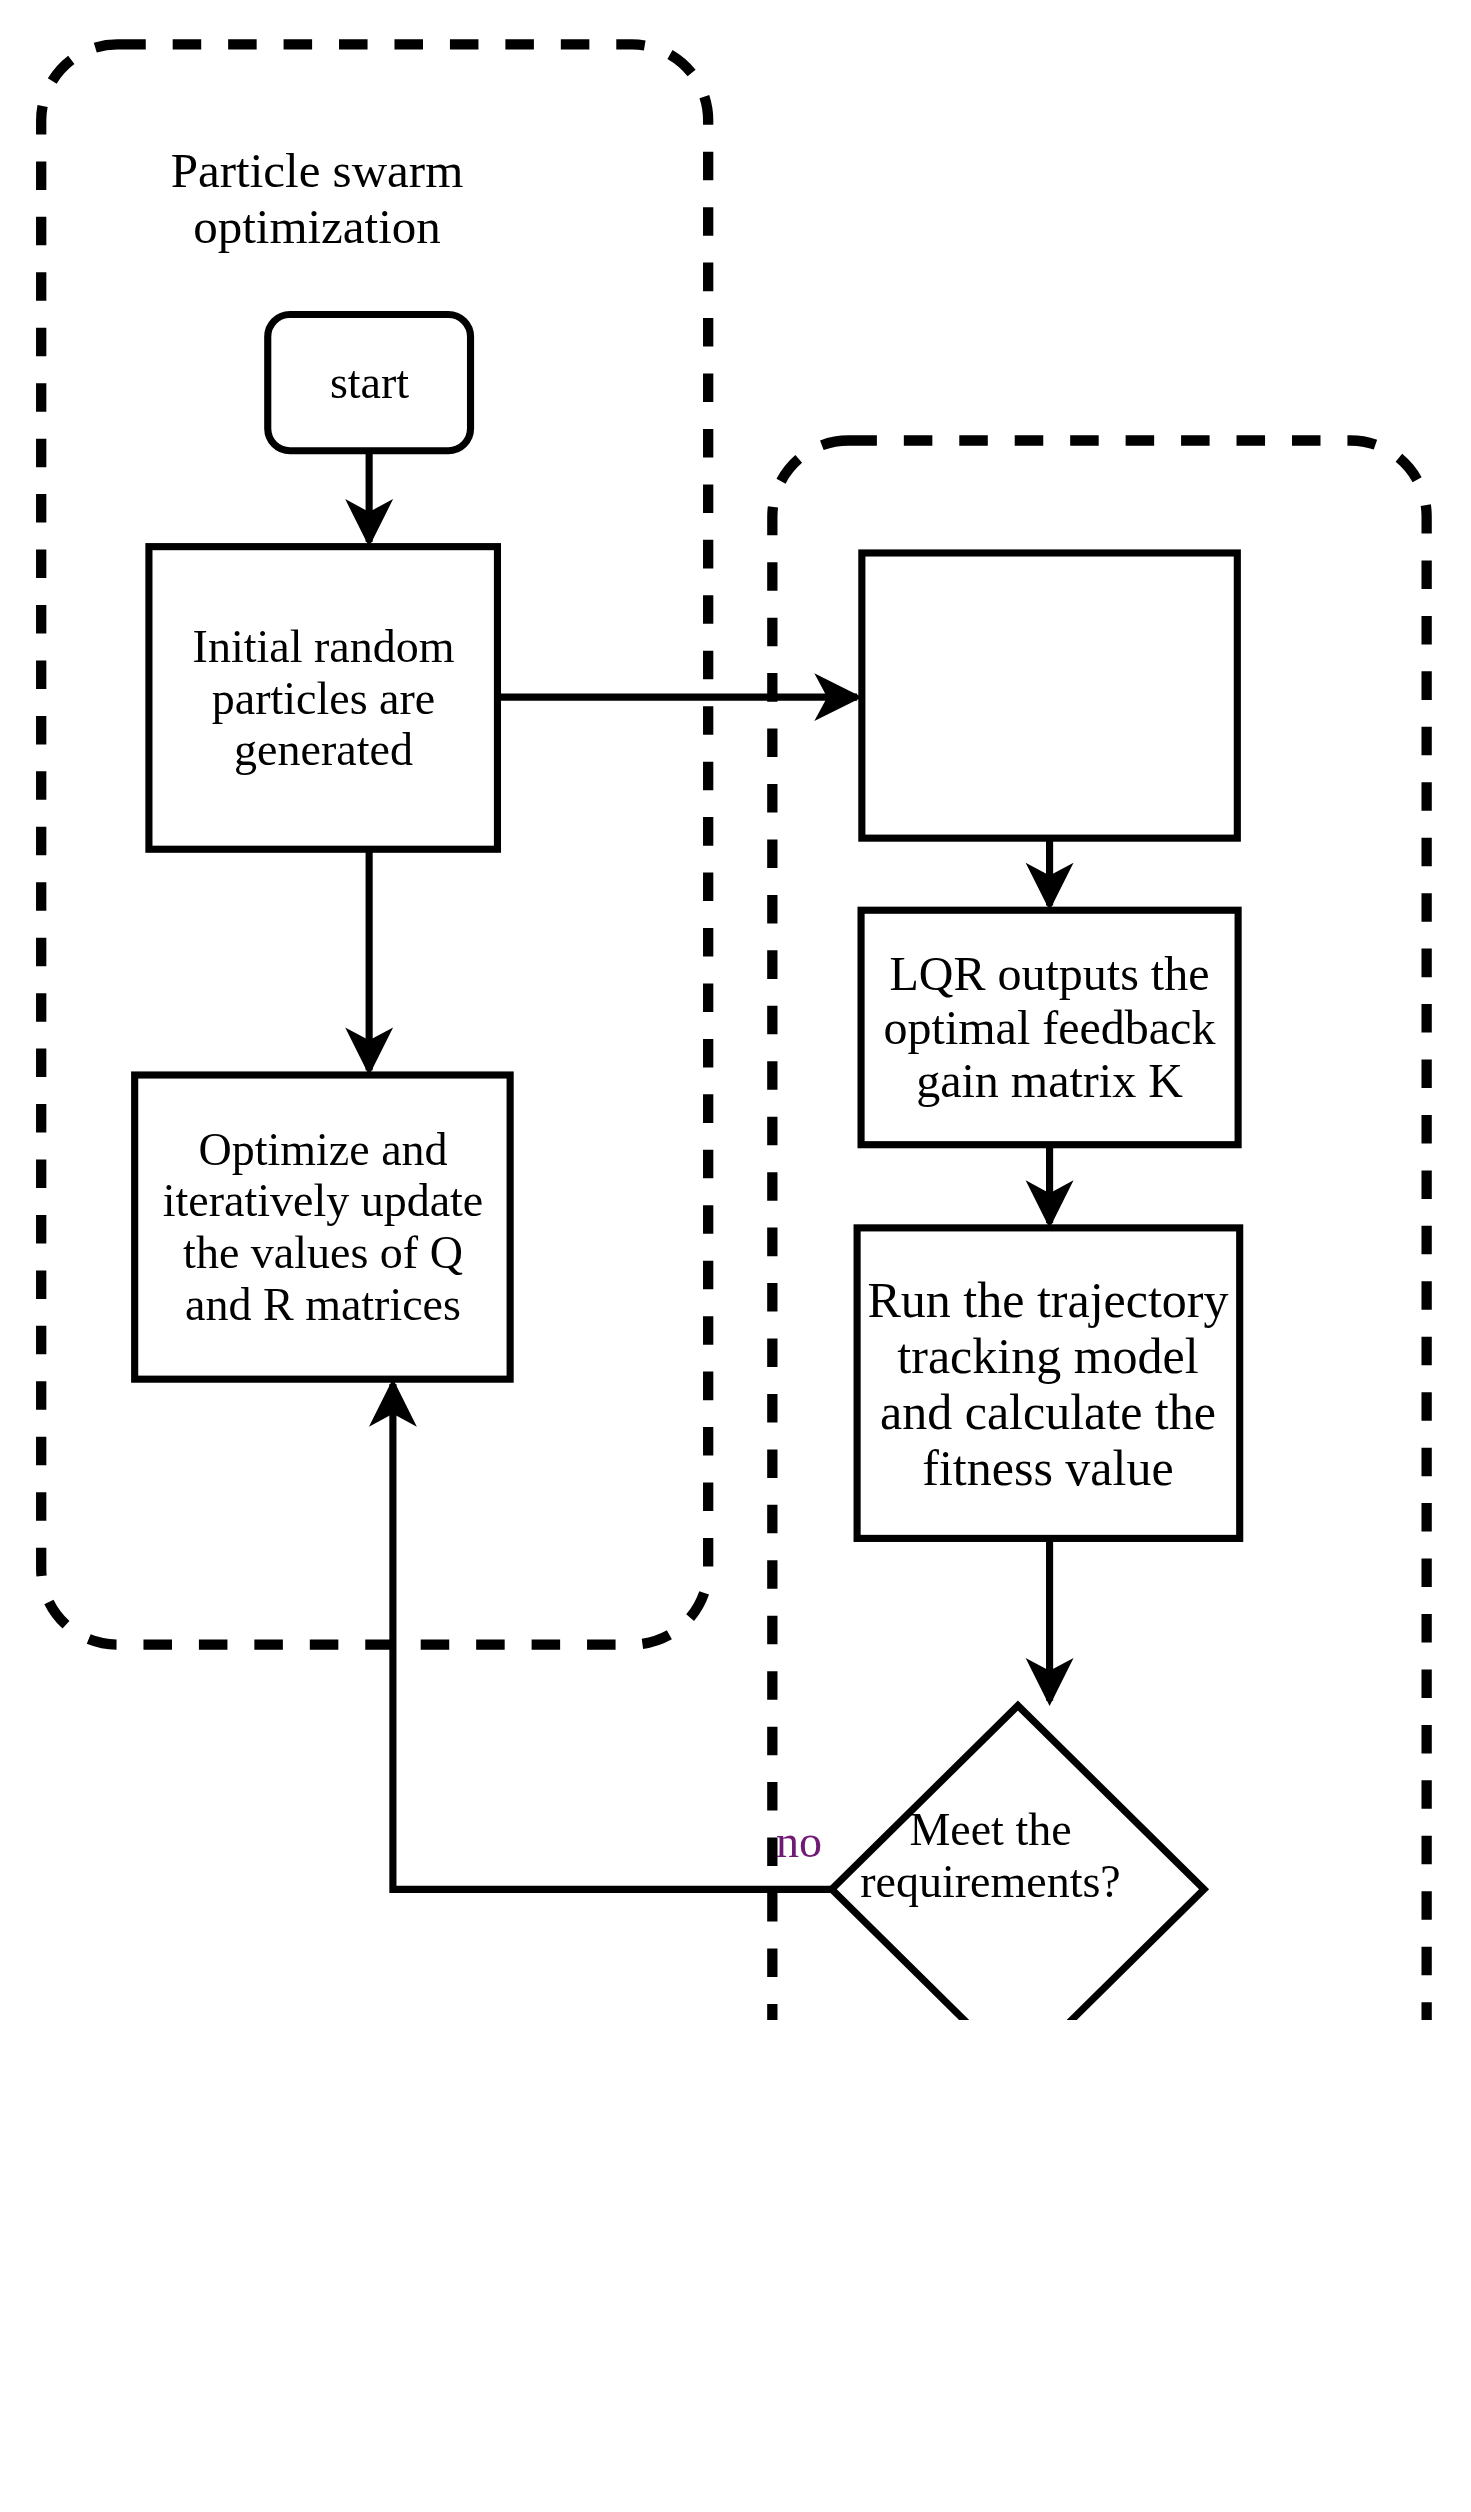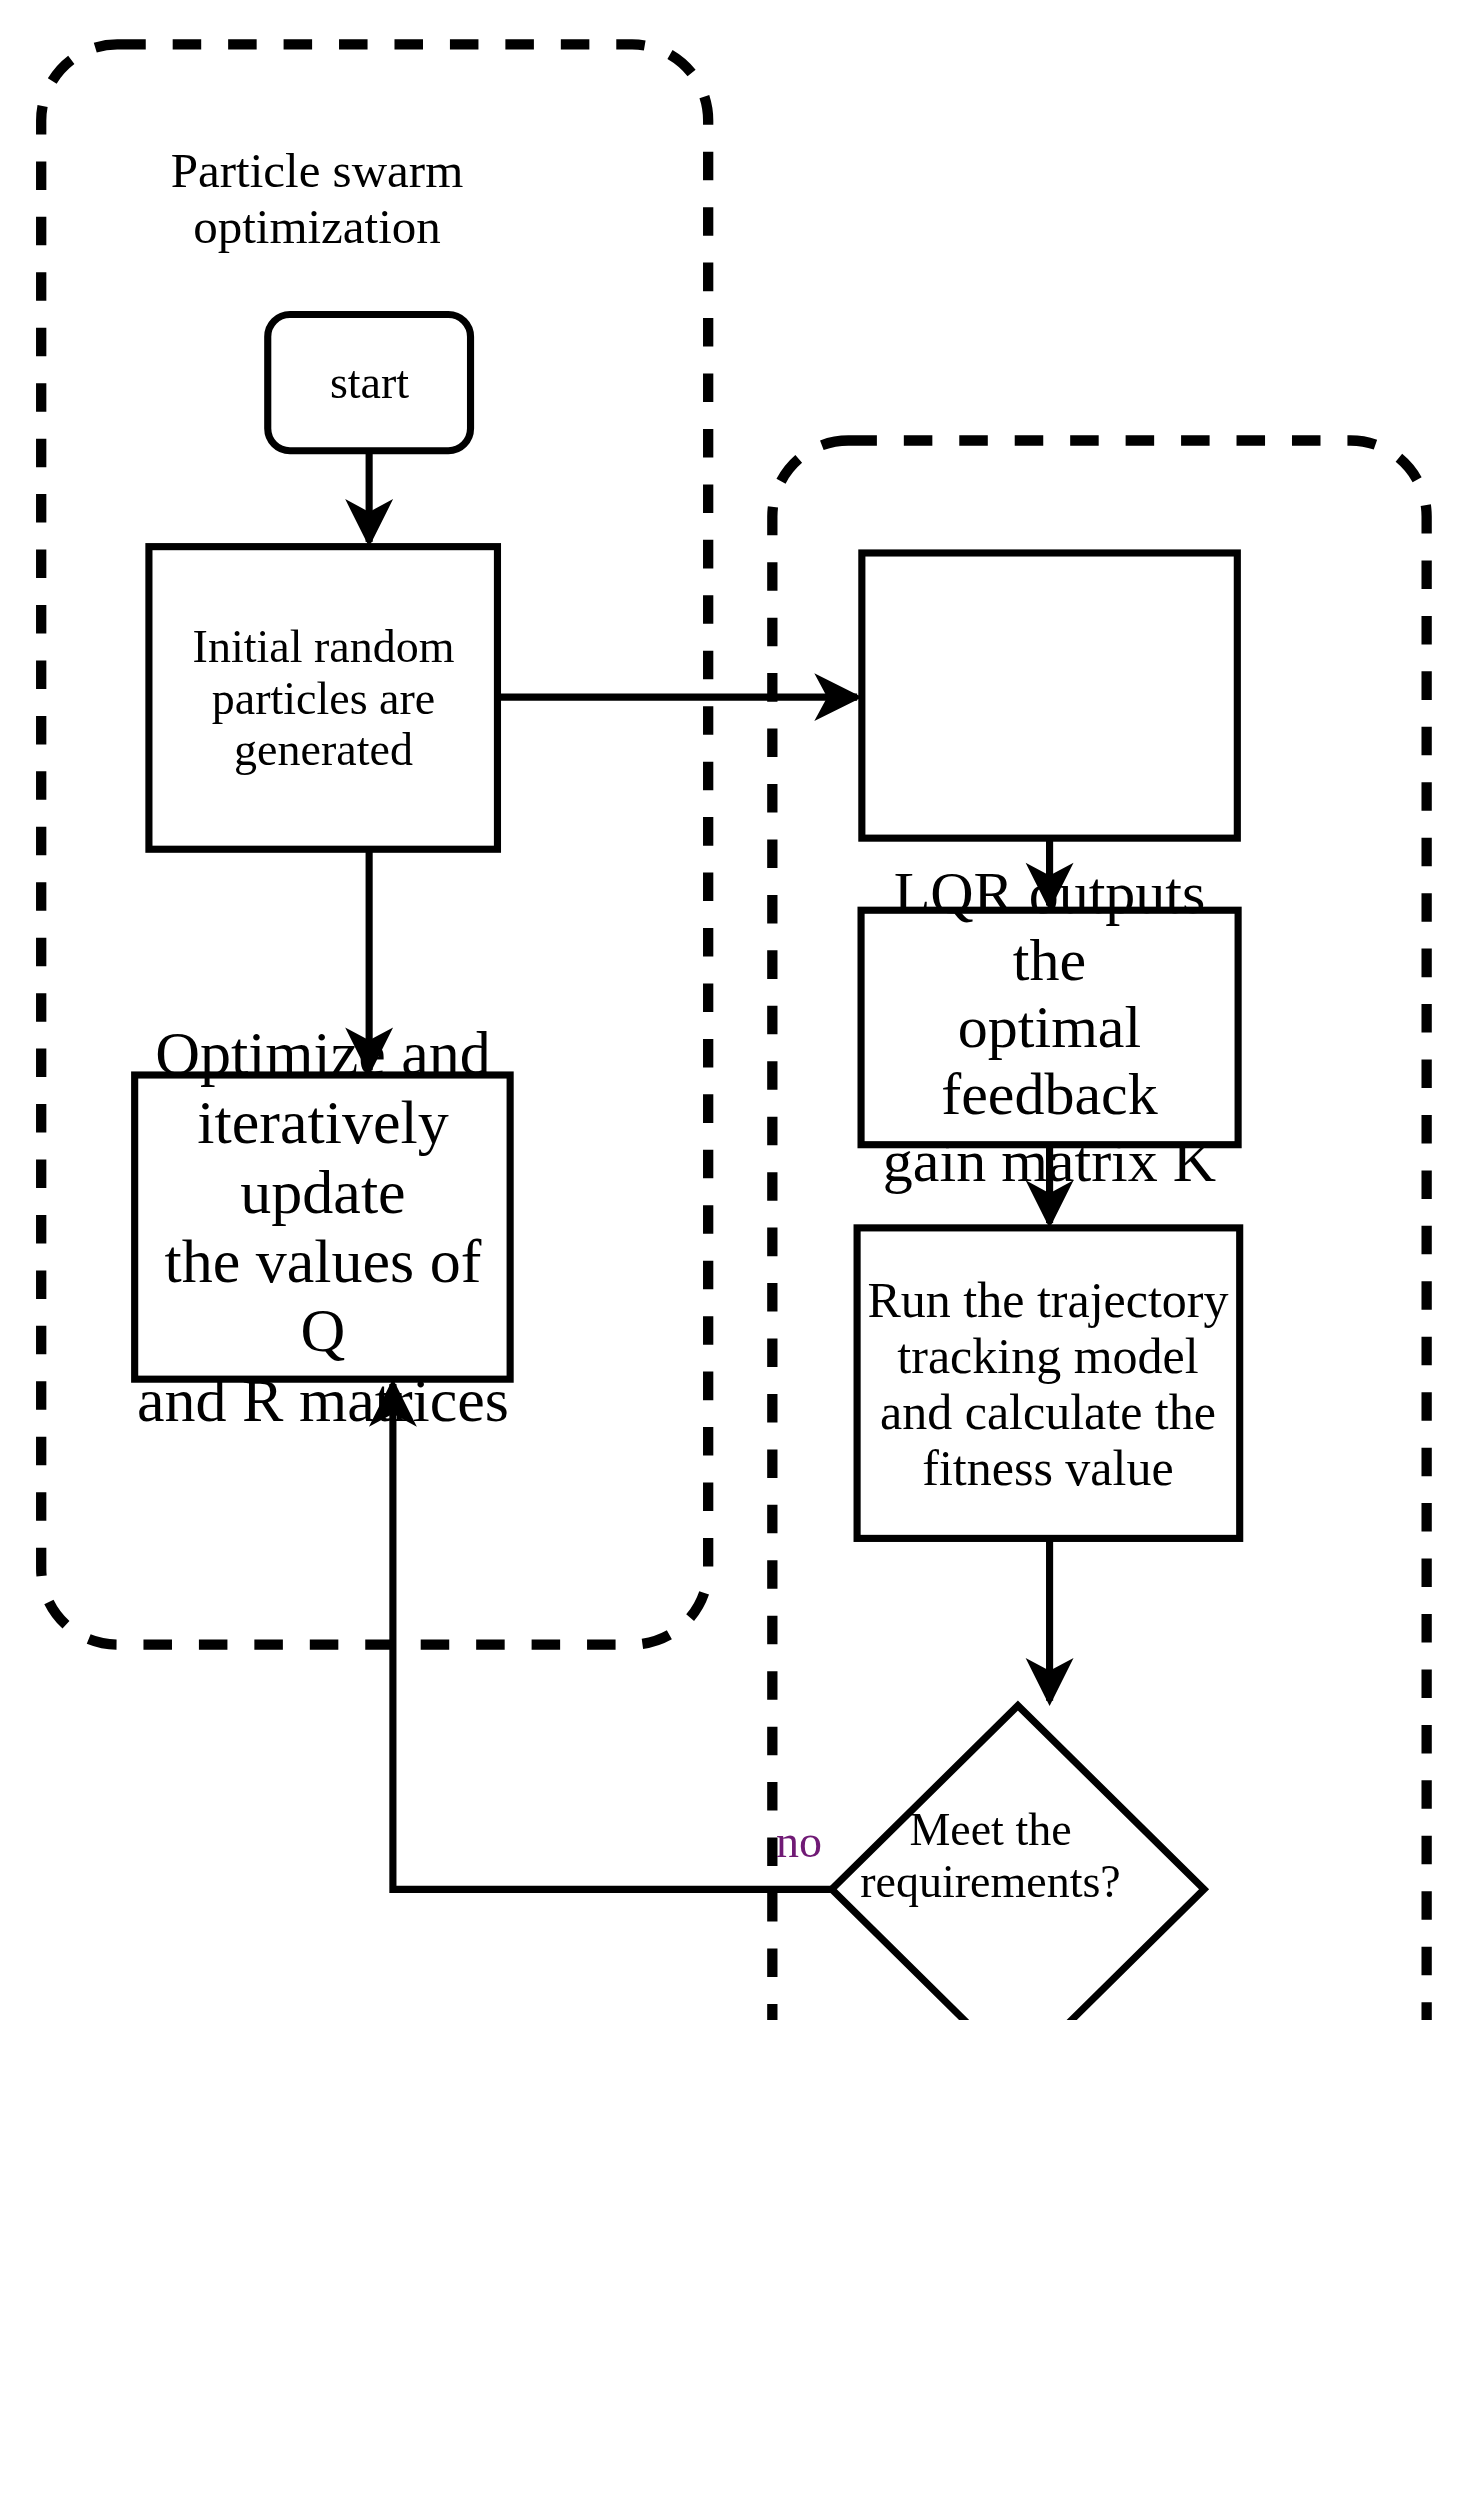--- a/index.html
+++ b/index.html
@@ -101,27 +101,27 @@
 
   <div class="group-title" style="left:95px; top:143px; width:444px; font-size:49px;">Particle swarm
 optimization</div>
 
   <div class="node-text" style="left:149px; top:547px; width:349px; height:303px; font-size:46px;">Initial random
 particles are
 generated</div>
 
   <div class="node-text" style="left:268px; top:315px; width:203px; height:136px; font-size:46px;">start</div>
 
-  <div class="node-text" style="left:135px; top:1075px; width:376px; height:304px; font-size:62px;">Optimize and
+  <div class="node-text" style="left:135px; top:1075px; width:376px; height:304px; font-size:46px;">Optimize and
 iteratively update
 the values of Q
 and R matrices</div>
 
 
-  <div class="node-text" style="left:856px; top:910px; width:387px; height:235px; font-size:60px;">LQR outputs the
+  <div class="node-text" style="left:856px; top:910px; width:387px; height:235px; font-size:48px;">LQR outputs the
 optimal feedback
 gain matrix K</div>
 
   <div class="node-text" style="left:852px; top:1228px; width:392px; height:311px; font-size:50px;">Run the trajectory
 tracking model
 and calculate the
 fitness value</div>
 
   <div class="node-text" style="left:832px; top:1792px; width:317px; height:127px; font-size:46px;">Meet the
 requirements?</div>

